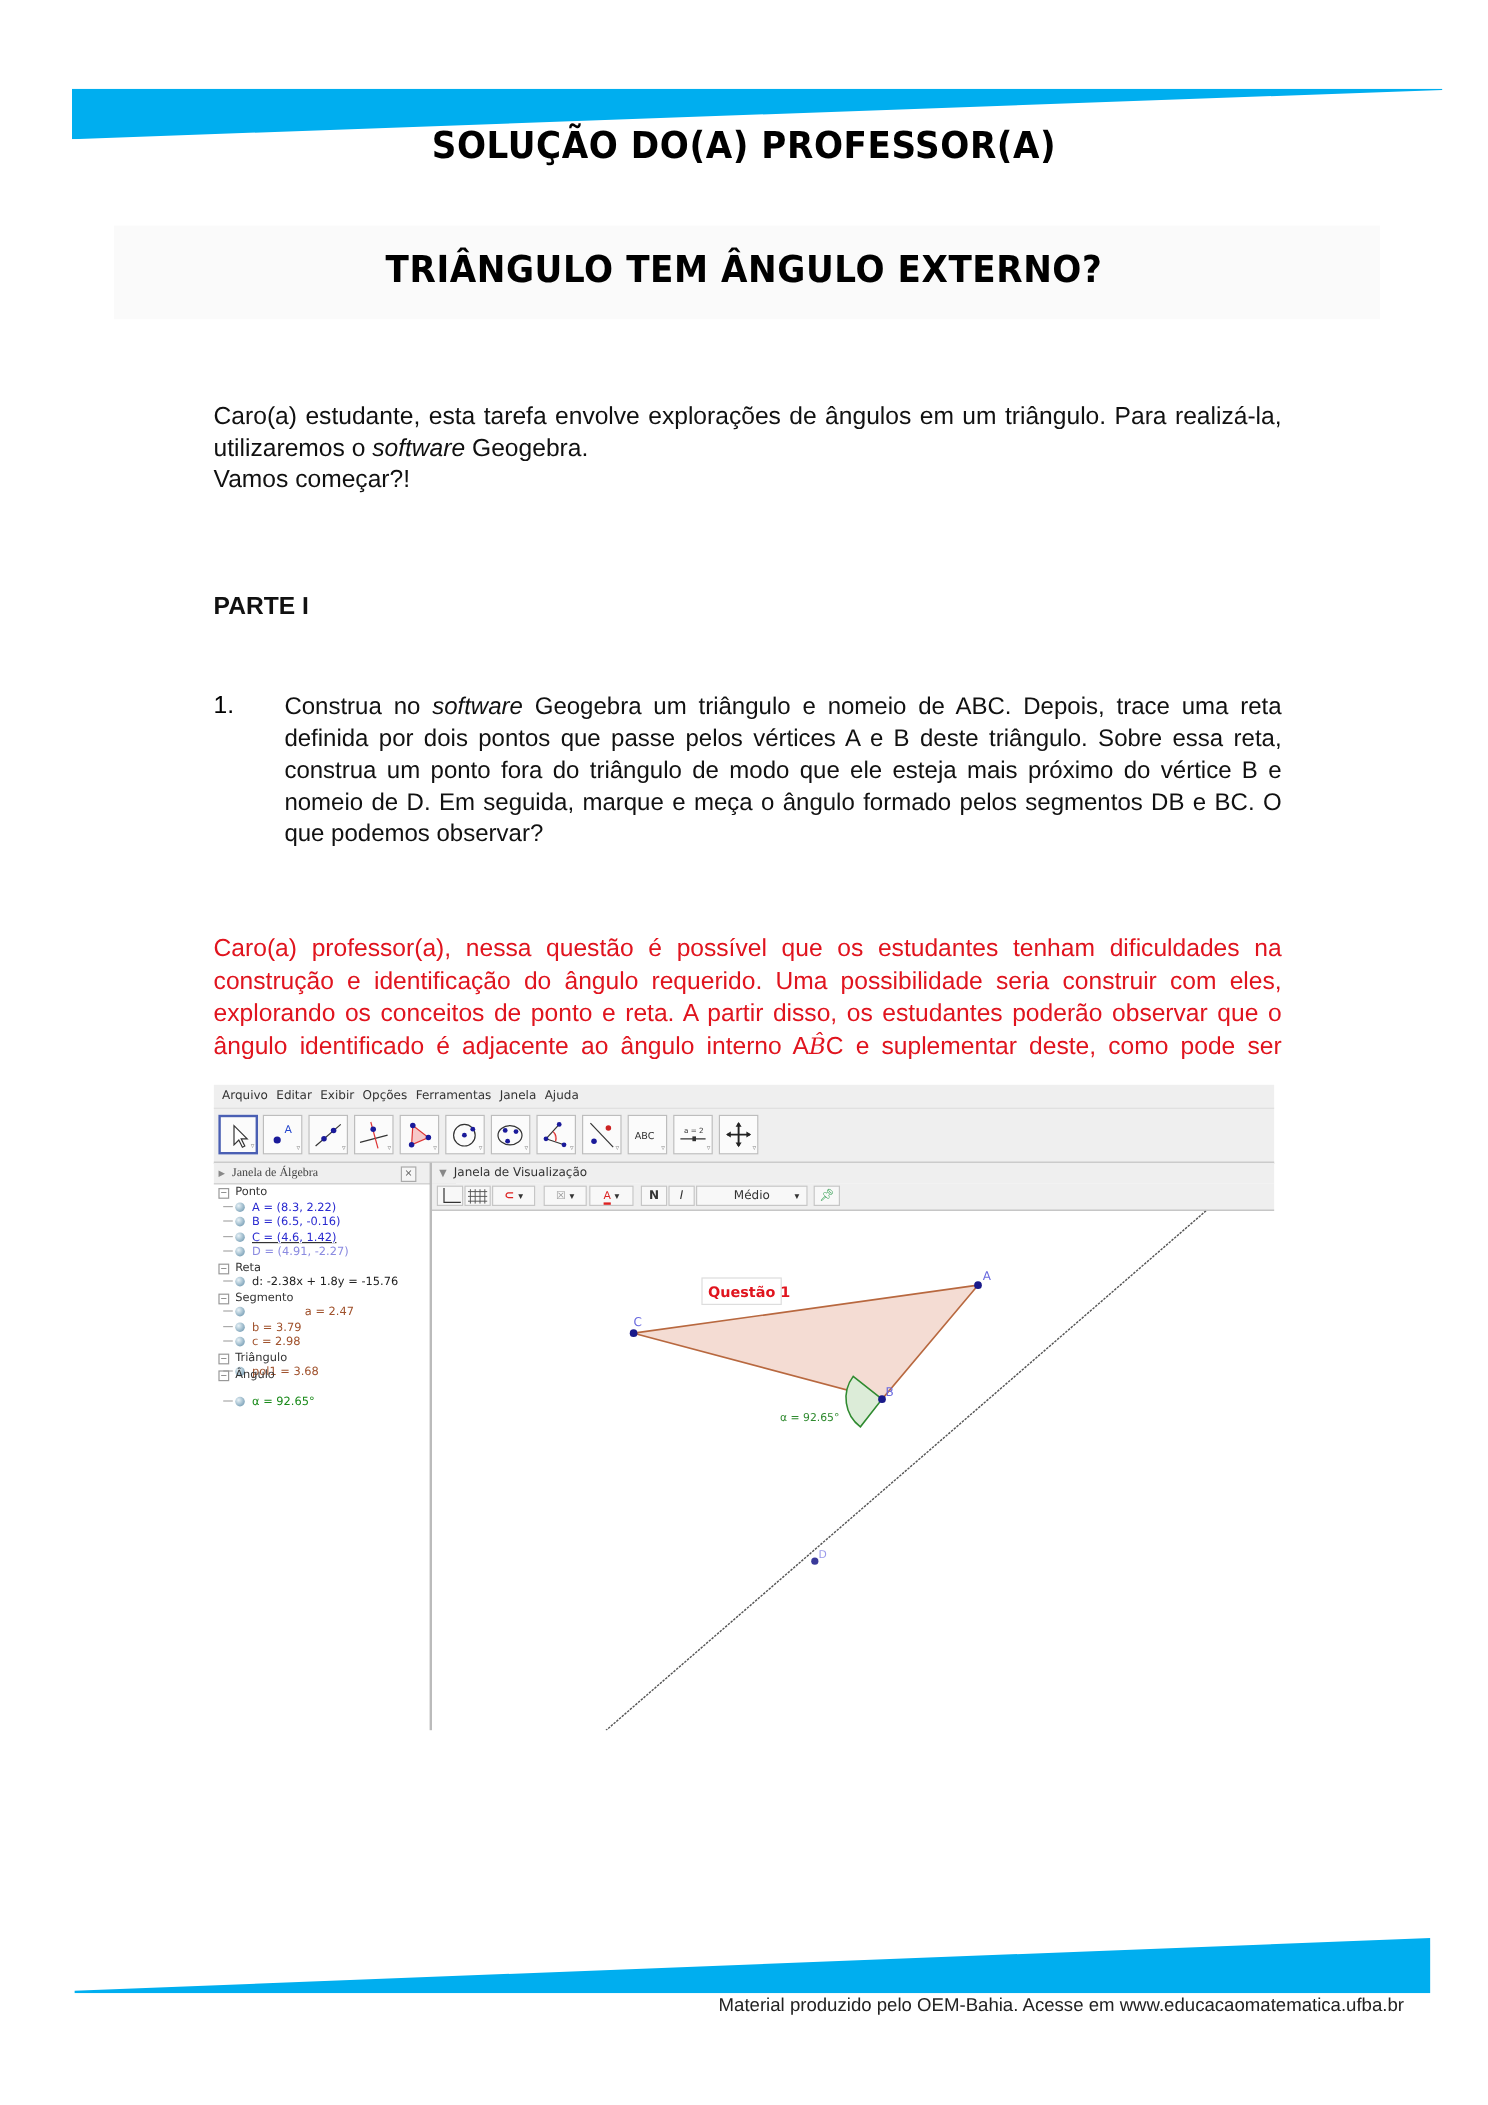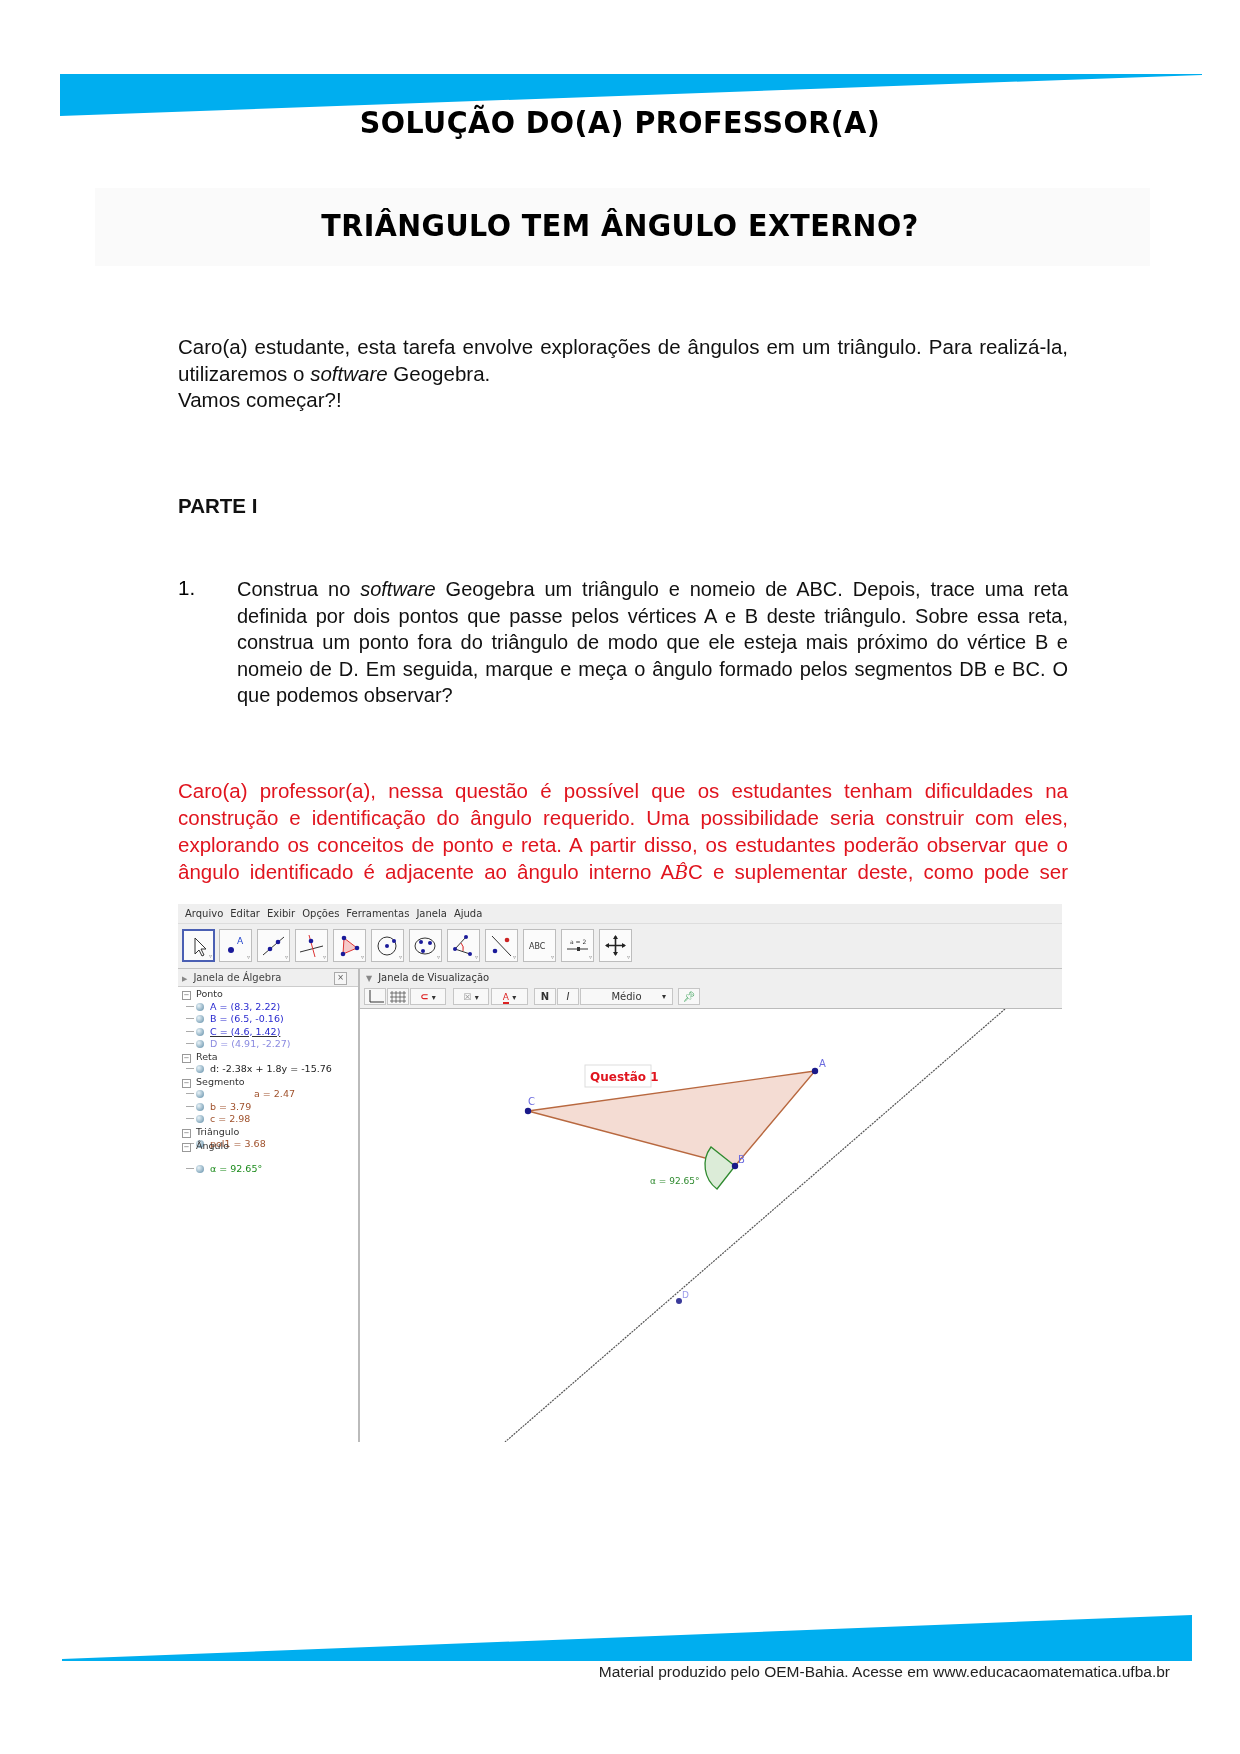--- a/index.html
+++ b/index.html
@@ -23,21 +23,21 @@
   #gg { left:178px; top:885px; width:884px; height:557px; background:#fff; overflow:hidden; font-family:"DejaVu Sans", sans-serif; }
   #gg-title { left:0; top:0; width:884px; height:19px; background:linear-gradient(#a9c3de,#b2c8e0); font-size:10px; color:#333; line-height:19px; }
   #gg-title .logo { display:inline-block; width:10px; height:9px; border:1px solid #555; border-radius:50%; margin:0 4px 0 6px; vertical-align:-1px; }
   #gg-menu { left:0; top:19px; width:884px; height:19px; background:#efefef; font-size:10px; color:#333; line-height:19px; }
   #gg-menu span { margin-left:7px; }
   #gg-toolbar { left:0; top:38px; width:884px; height:44px; background:#efefef; border-top:1px solid #ddd; border-bottom:2px solid #c2c2c2; }
   .tool { position:absolute; top:5px; width:33px; height:33px; background:#fbfbfb; border:1px solid #bdbdbd; box-sizing:border-box; }
   .tool.sel { border:2px solid #4a5fb3; }
   .tool svg { position:absolute; left:3px; top:3px; }
   .tool .tri { position:absolute; right:1px; bottom:1px; font-size:6px; color:#888; line-height:6px; }
-  #alg-head { left:0; top:84px; width:202px; height:17px; background:#efefef; font-size:10px; color:#444; line-height:17px; border-bottom:1px solid #ccc; }
+  #alg-head { left:0; top:84px; width:202px; height:17px; background:#efefef; font-size:10px; color:#444; line-height:17px; border-bottom:1px solid #ccc;font-family:Liberation Serif, serif; }
   #alg-close { left:156px; top:87px; width:11px; height:11px; border:1px solid #aaa; font-size:8px; line-height:10px; text-align:center; color:#555; background:#f6f6f6; }
   #splitter { left:180px; top:84px; width:2px; height:473px; background:#bbb; }
   #view-head { left:182px; top:84px; width:702px; height:17px; background:#efefef; font-size:10px; color:#333; line-height:17px; }
   #view-toolbar { left:182px; top:101px; width:702px; height:22px; background:#efefef; border-bottom:1px solid #bbb; }
   .vt { position:absolute; top:2px; height:17px; background:#f8f8f8; border:1px solid #c6c6c6; box-sizing:border-box; font-size:10px; line-height:15px; text-align:center; color:#333; }
   #alg-tree { left:4px; top:102px; width:170px; font-size:9.5px; color:#333; }
   .tr { position:absolute; left:0; height:13px; line-height:13px; white-space:nowrap; }
   .minus { display:inline-block; width:7px; height:7px; border:1px solid #999; font-size:7px; line-height:6px; text-align:center; margin-right:5px; vertical-align:0px; color:#666; }
   .leaf { padding-left:14px; }
   .ball { display:inline-block; width:8px; height:8px; border-radius:50%; background:radial-gradient(circle at 35% 35%, #e9f3f8, #5c8aa5); margin-right:6px; vertical-align:-1px; }

